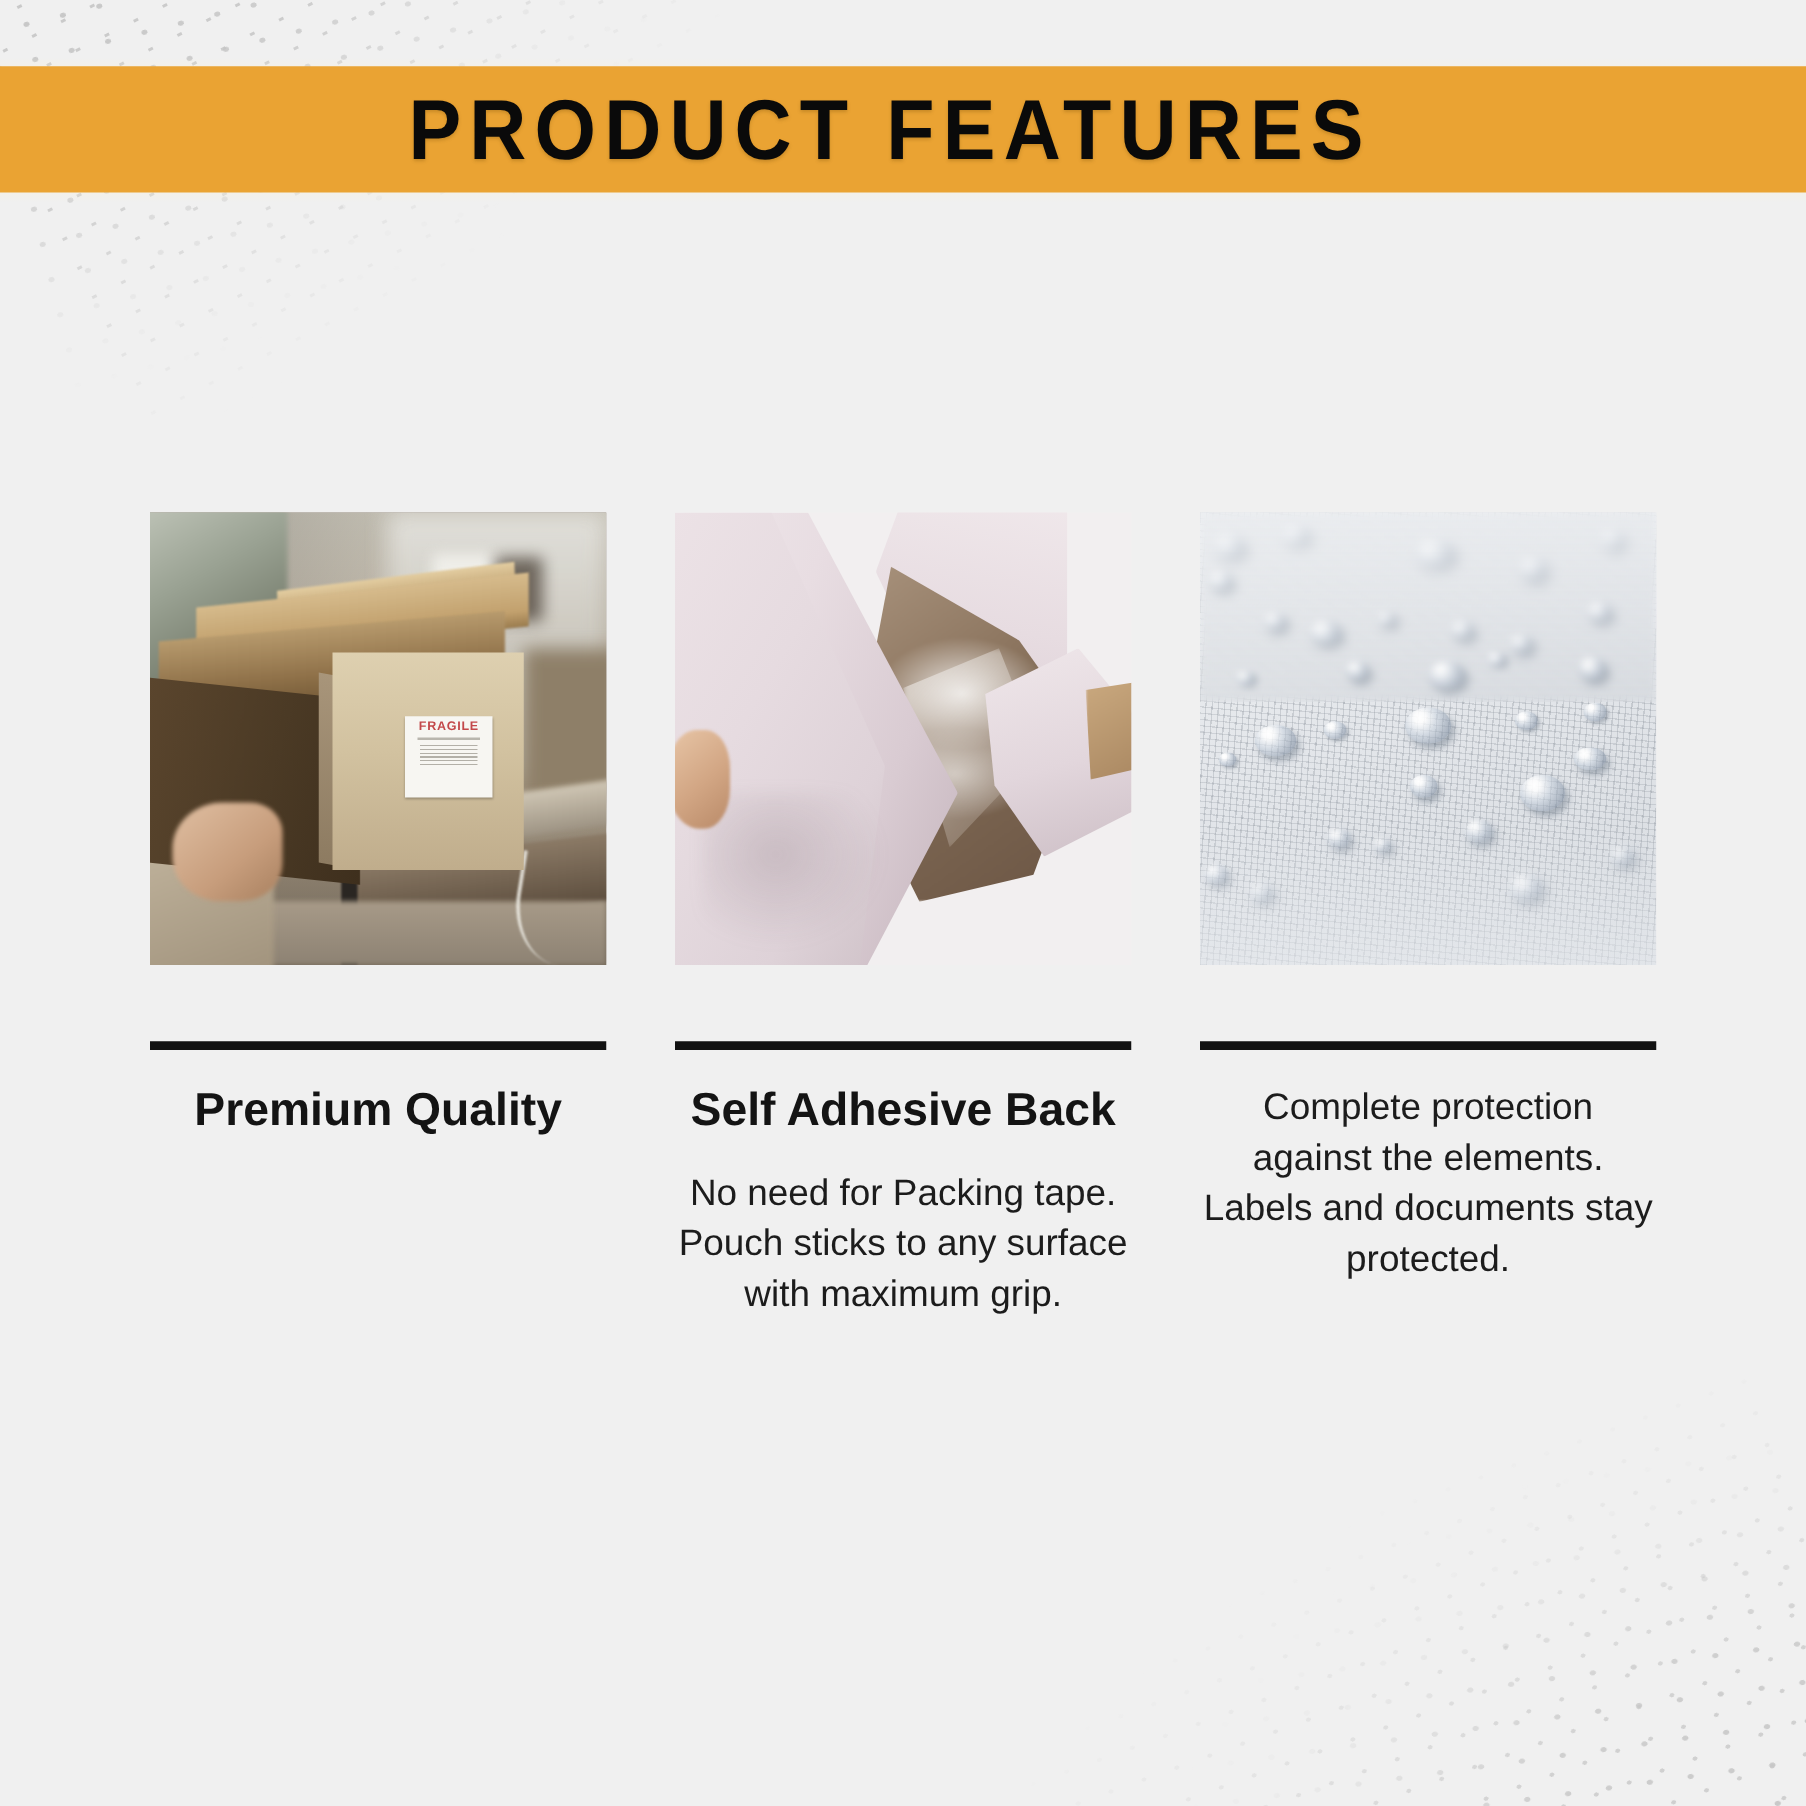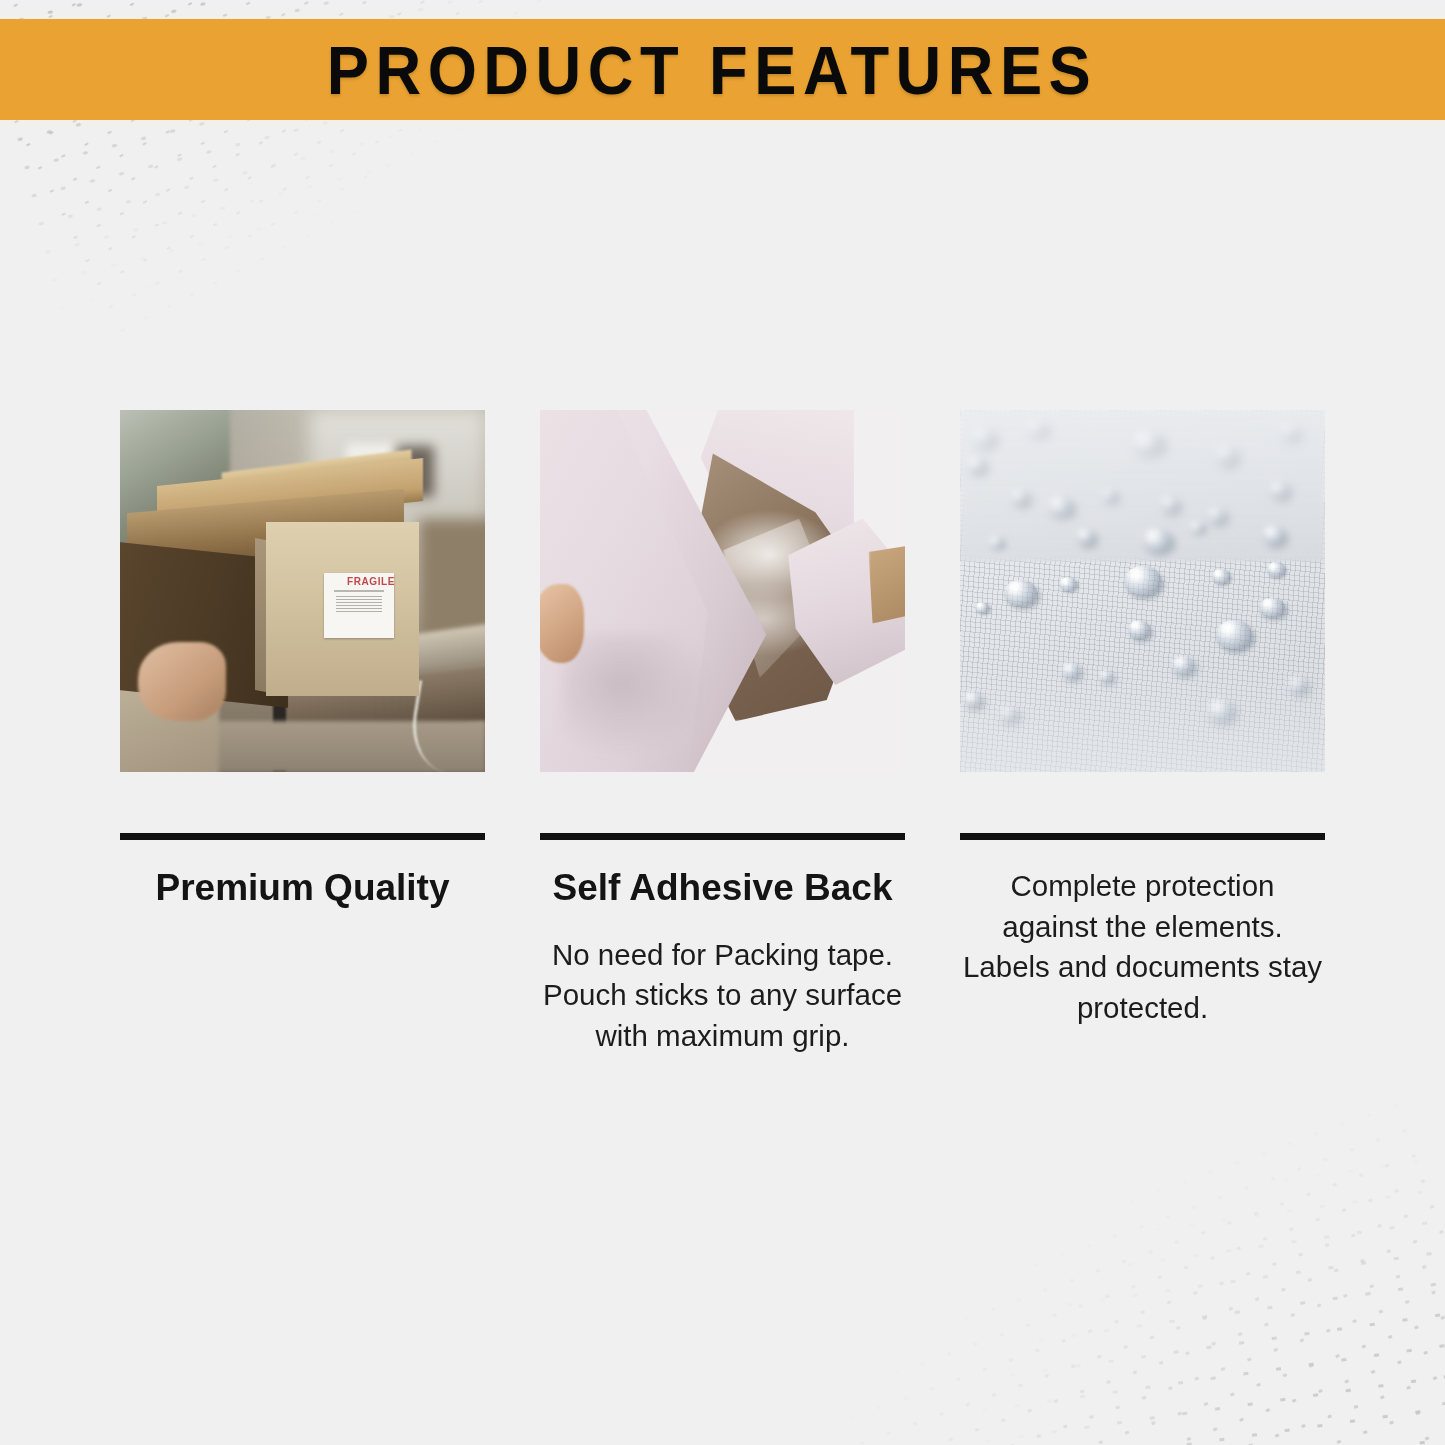--- a/index.html
+++ b/index.html
@@ -69,21 +69,21 @@
     background-size: 33px 31px;
     transform: rotate(-8deg);
     transform-origin: 100% 100%;
     -webkit-mask-image: radial-gradient(ellipse 560px 330px at 95% 90%, rgba(0,0,0,0.95) 0%, rgba(0,0,0,0.78) 42%, rgba(0,0,0,0.12) 76%, rgba(0,0,0,0) 94%);
     mask-image: radial-gradient(ellipse 560px 330px at 95% 90%, rgba(0,0,0,0.95) 0%, rgba(0,0,0,0.78) 42%, rgba(0,0,0,0.12) 76%, rgba(0,0,0,0) 94%);
   }
 
   
   .banner-wrap {
     position: absolute;
-    top: 12px;
+    top: 46px;
     left: 0;
     width: 1445px;
     height: 116px;
   }
   .banner-halo {
     position: absolute;
     top: 0; left: 0;
     width: 100%;
     height: 116px;
     background: linear-gradient(to bottom,
@@ -222,21 +222,20 @@
     box-shadow: 0 1px 2px rgba(0,0,0,0.28);
     display: flex; flex-direction: column; align-items: center; justify-content: flex-start;
     padding-top: 3px; box-sizing: border-box;
   }
   .ph-boxes .label-text {
     font-family: "Liberation Sans Narrow", "Liberation Sans", sans-serif;
     font-weight: bold;
     font-size: 10px;
     letter-spacing: 0.6px;
     color: #c3484a;
-    padding-left: 24px;
   }
   .ph-boxes .label-sub {
     width: 72%; height: 2px; background: #b9b6ae; margin-top: 3px;
   }
   .ph-boxes .label-lines {
     width: 66%; margin-top: 4px;
     background: repeating-linear-gradient(to bottom, #b3b0a8 0 1px, transparent 1px 3px);
     height: 16px;
   }
   .ph-boxes .bench {

